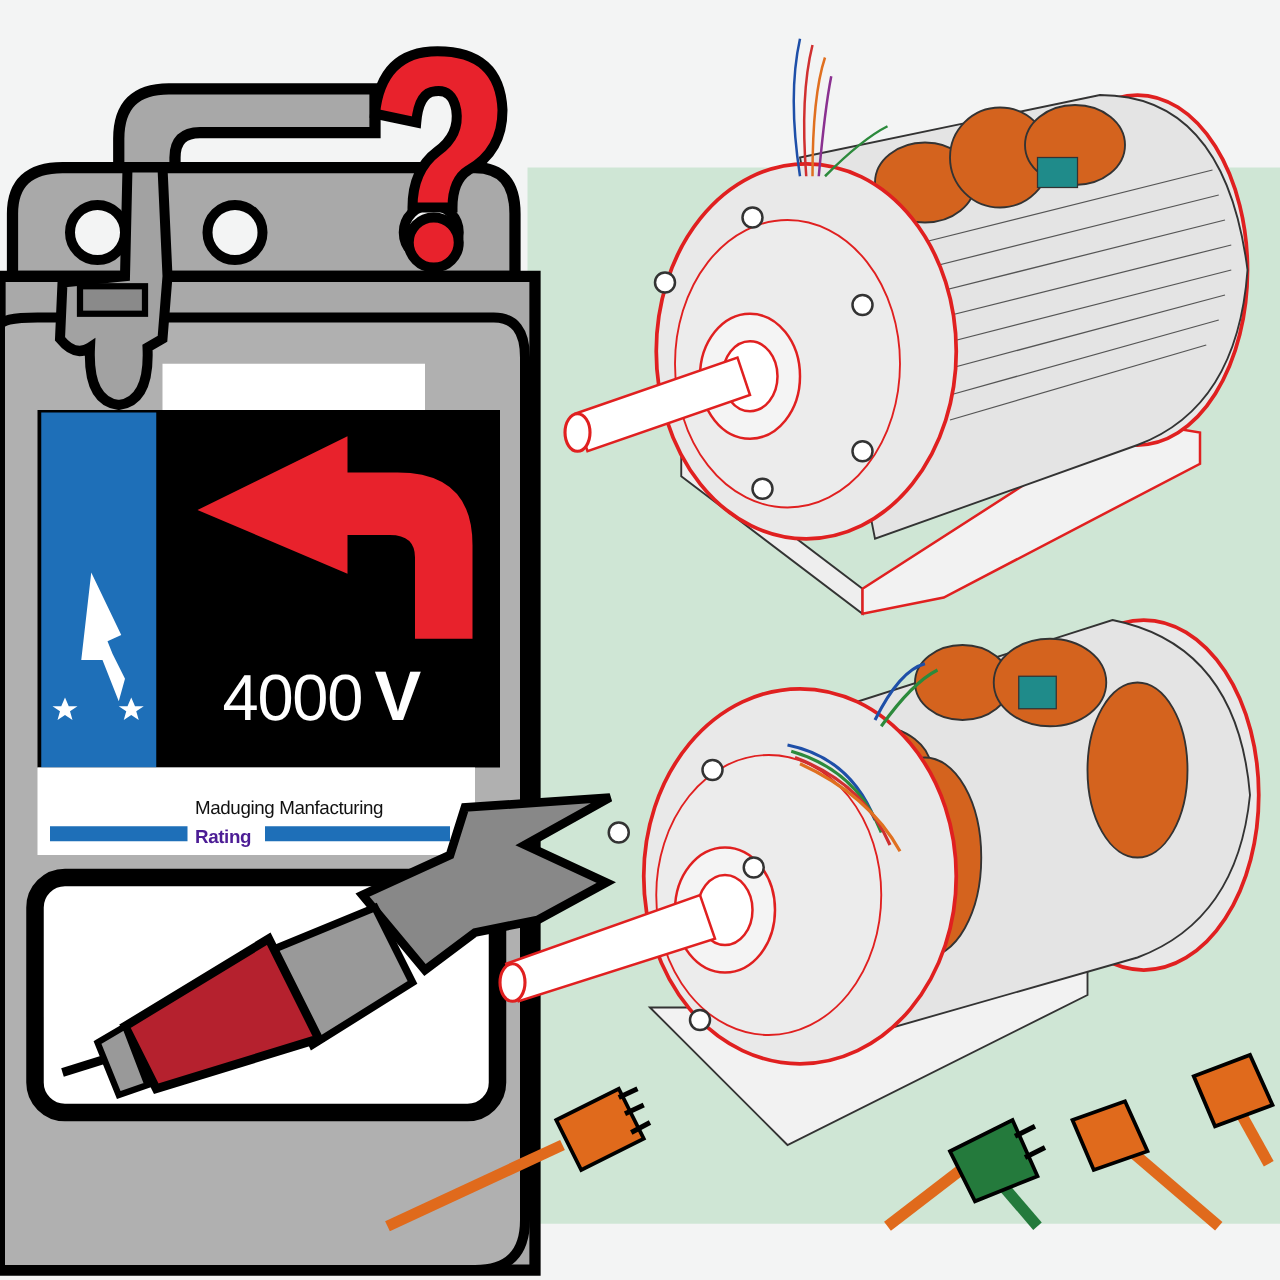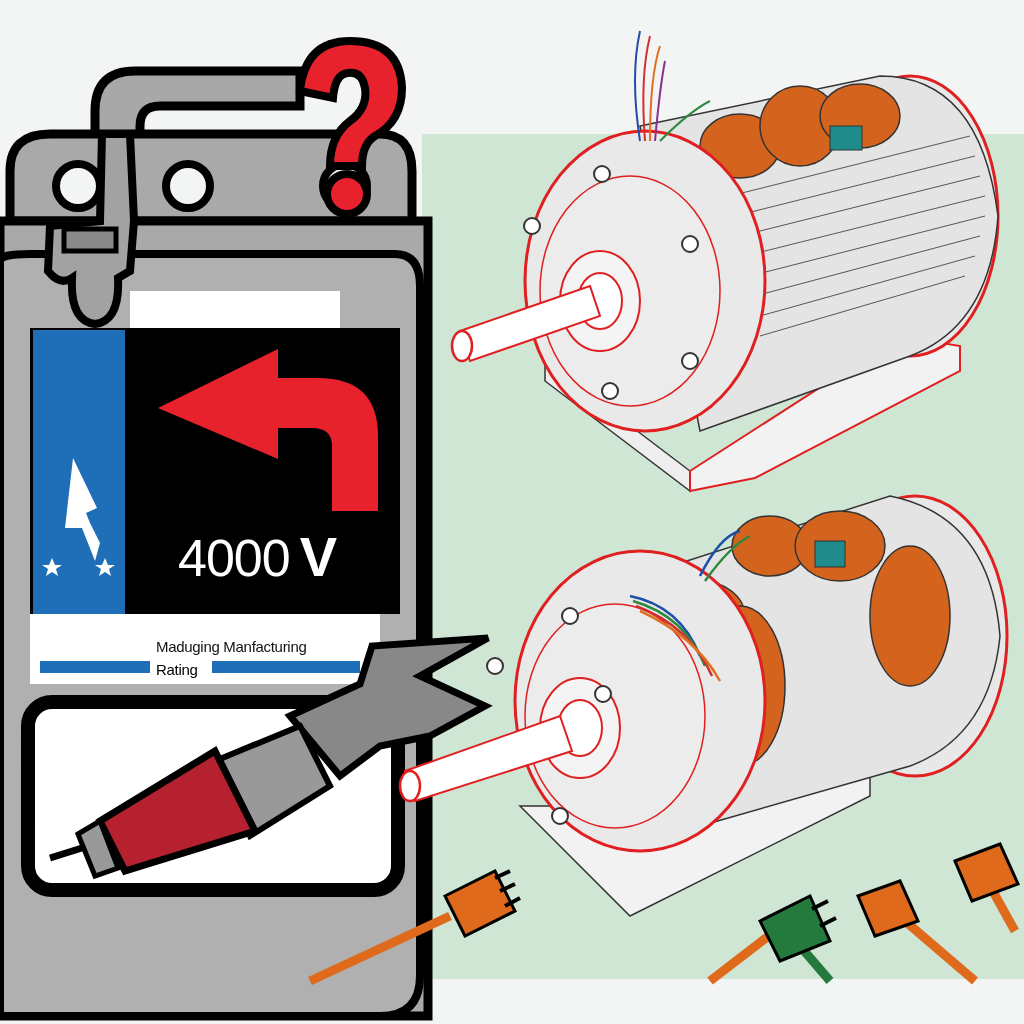--- a/index.html
+++ b/index.html
@@ -1,21 +1,21 @@
 <!DOCTYPE html>
 <html><head>
 <meta charset="utf-8">
 <style>
   html,body{margin:0;padding:0;}
   body{width:1024px;height:1024px;background:#f3f4f4;position:relative;overflow:hidden;font-family:"Liberation Sans",sans-serif;}
   .scene{position:absolute;left:0;top:16px;width:1024px;height:871px;}
   .green-panel{position:absolute;left:422px;top:118px;width:602px;height:845px;background:#cfe6d5;}
   svg{position:absolute;left:0;top:0;}
   .label-top{position:absolute;left:156px;top:622px;font-size:15px;font-weight:normal;color:#111;letter-spacing:-0.3px;white-space:nowrap;}
-  .label-bottom{position:absolute;left:156px;top:645px;font-size:15px;font-weight:normal;color:#000000;letter-spacing:-0.3px;white-space:nowrap;}
+  .label-bottom{position:absolute;left:156px;top:645px;font-size:15px;font-weight:bold;color:#4c1d95;letter-spacing:-0.3px;white-space:nowrap;}
   .voltage{position:absolute;left:178px;top:508px;font-size:52px;color:#ffffff;font-weight:normal;white-space:nowrap;letter-spacing:-1px;}
   .voltage .unit{font-weight:bold;margin-left:10px;font-size:56px;}
 </style>
 </head>
 <body>
 
 <div class="scene">
   <div class="green-panel"></div>
 
   <svg width="1024" height="1024" viewBox="0 0 1024 1024">

